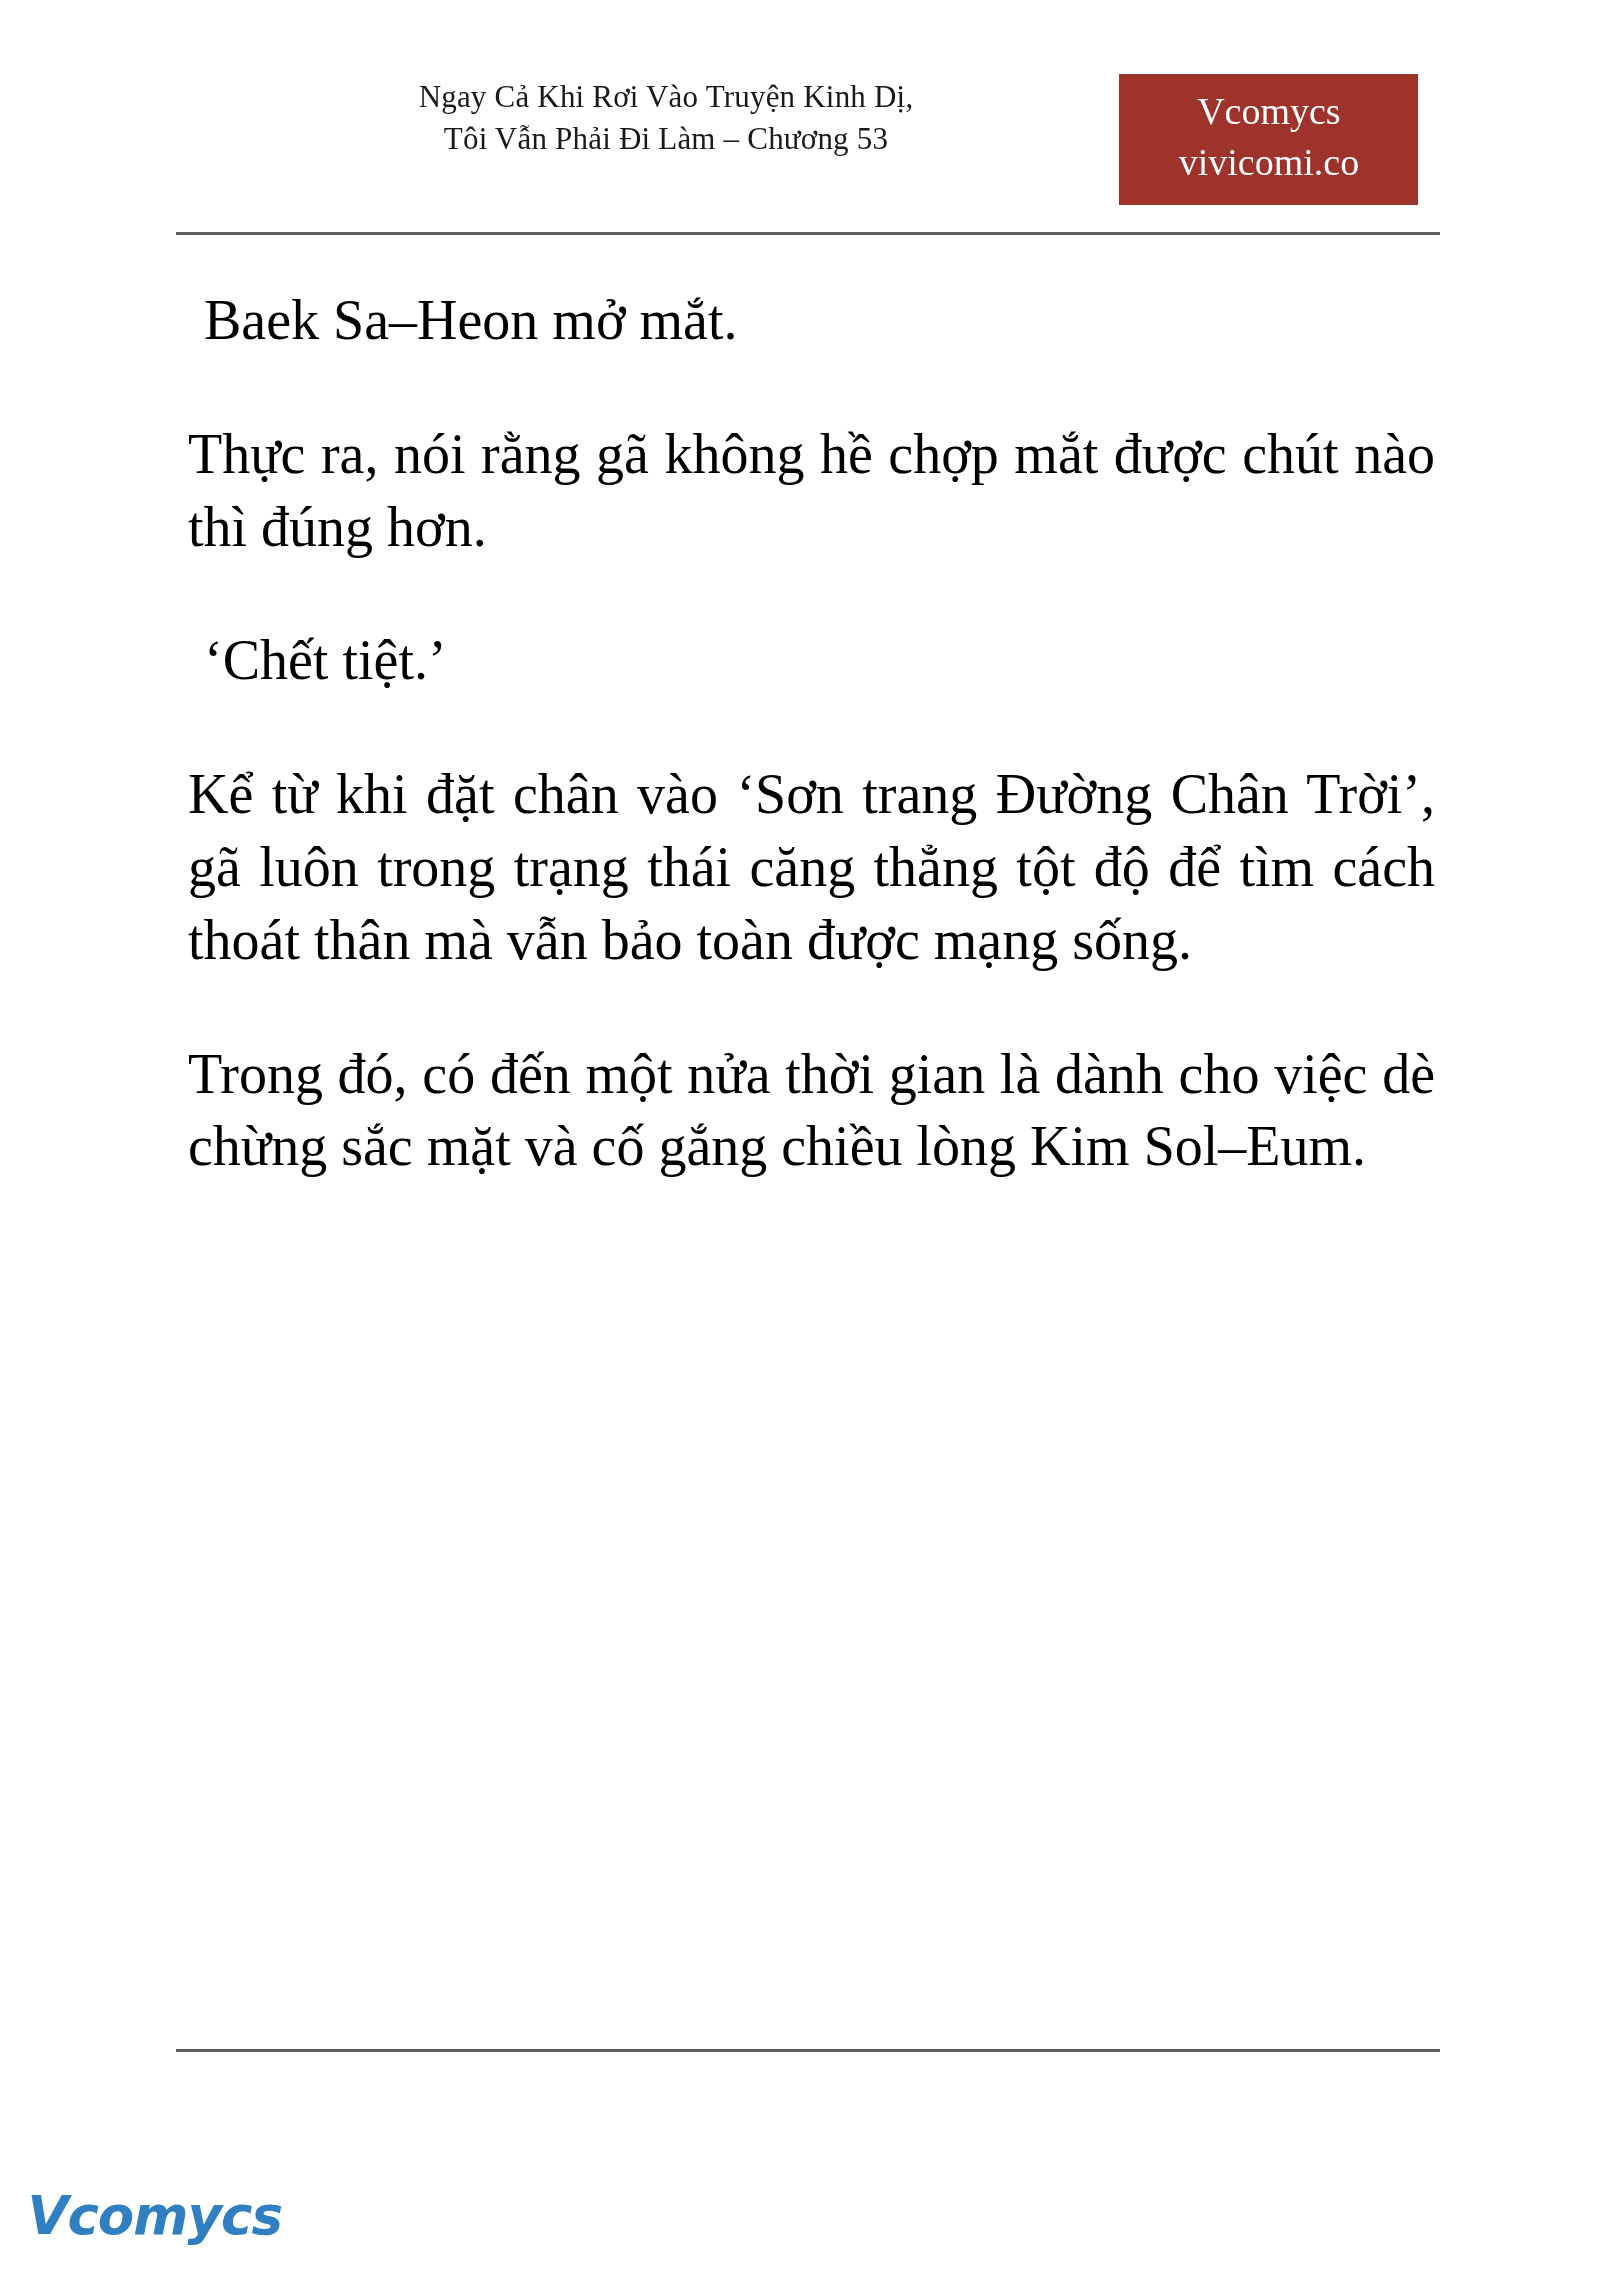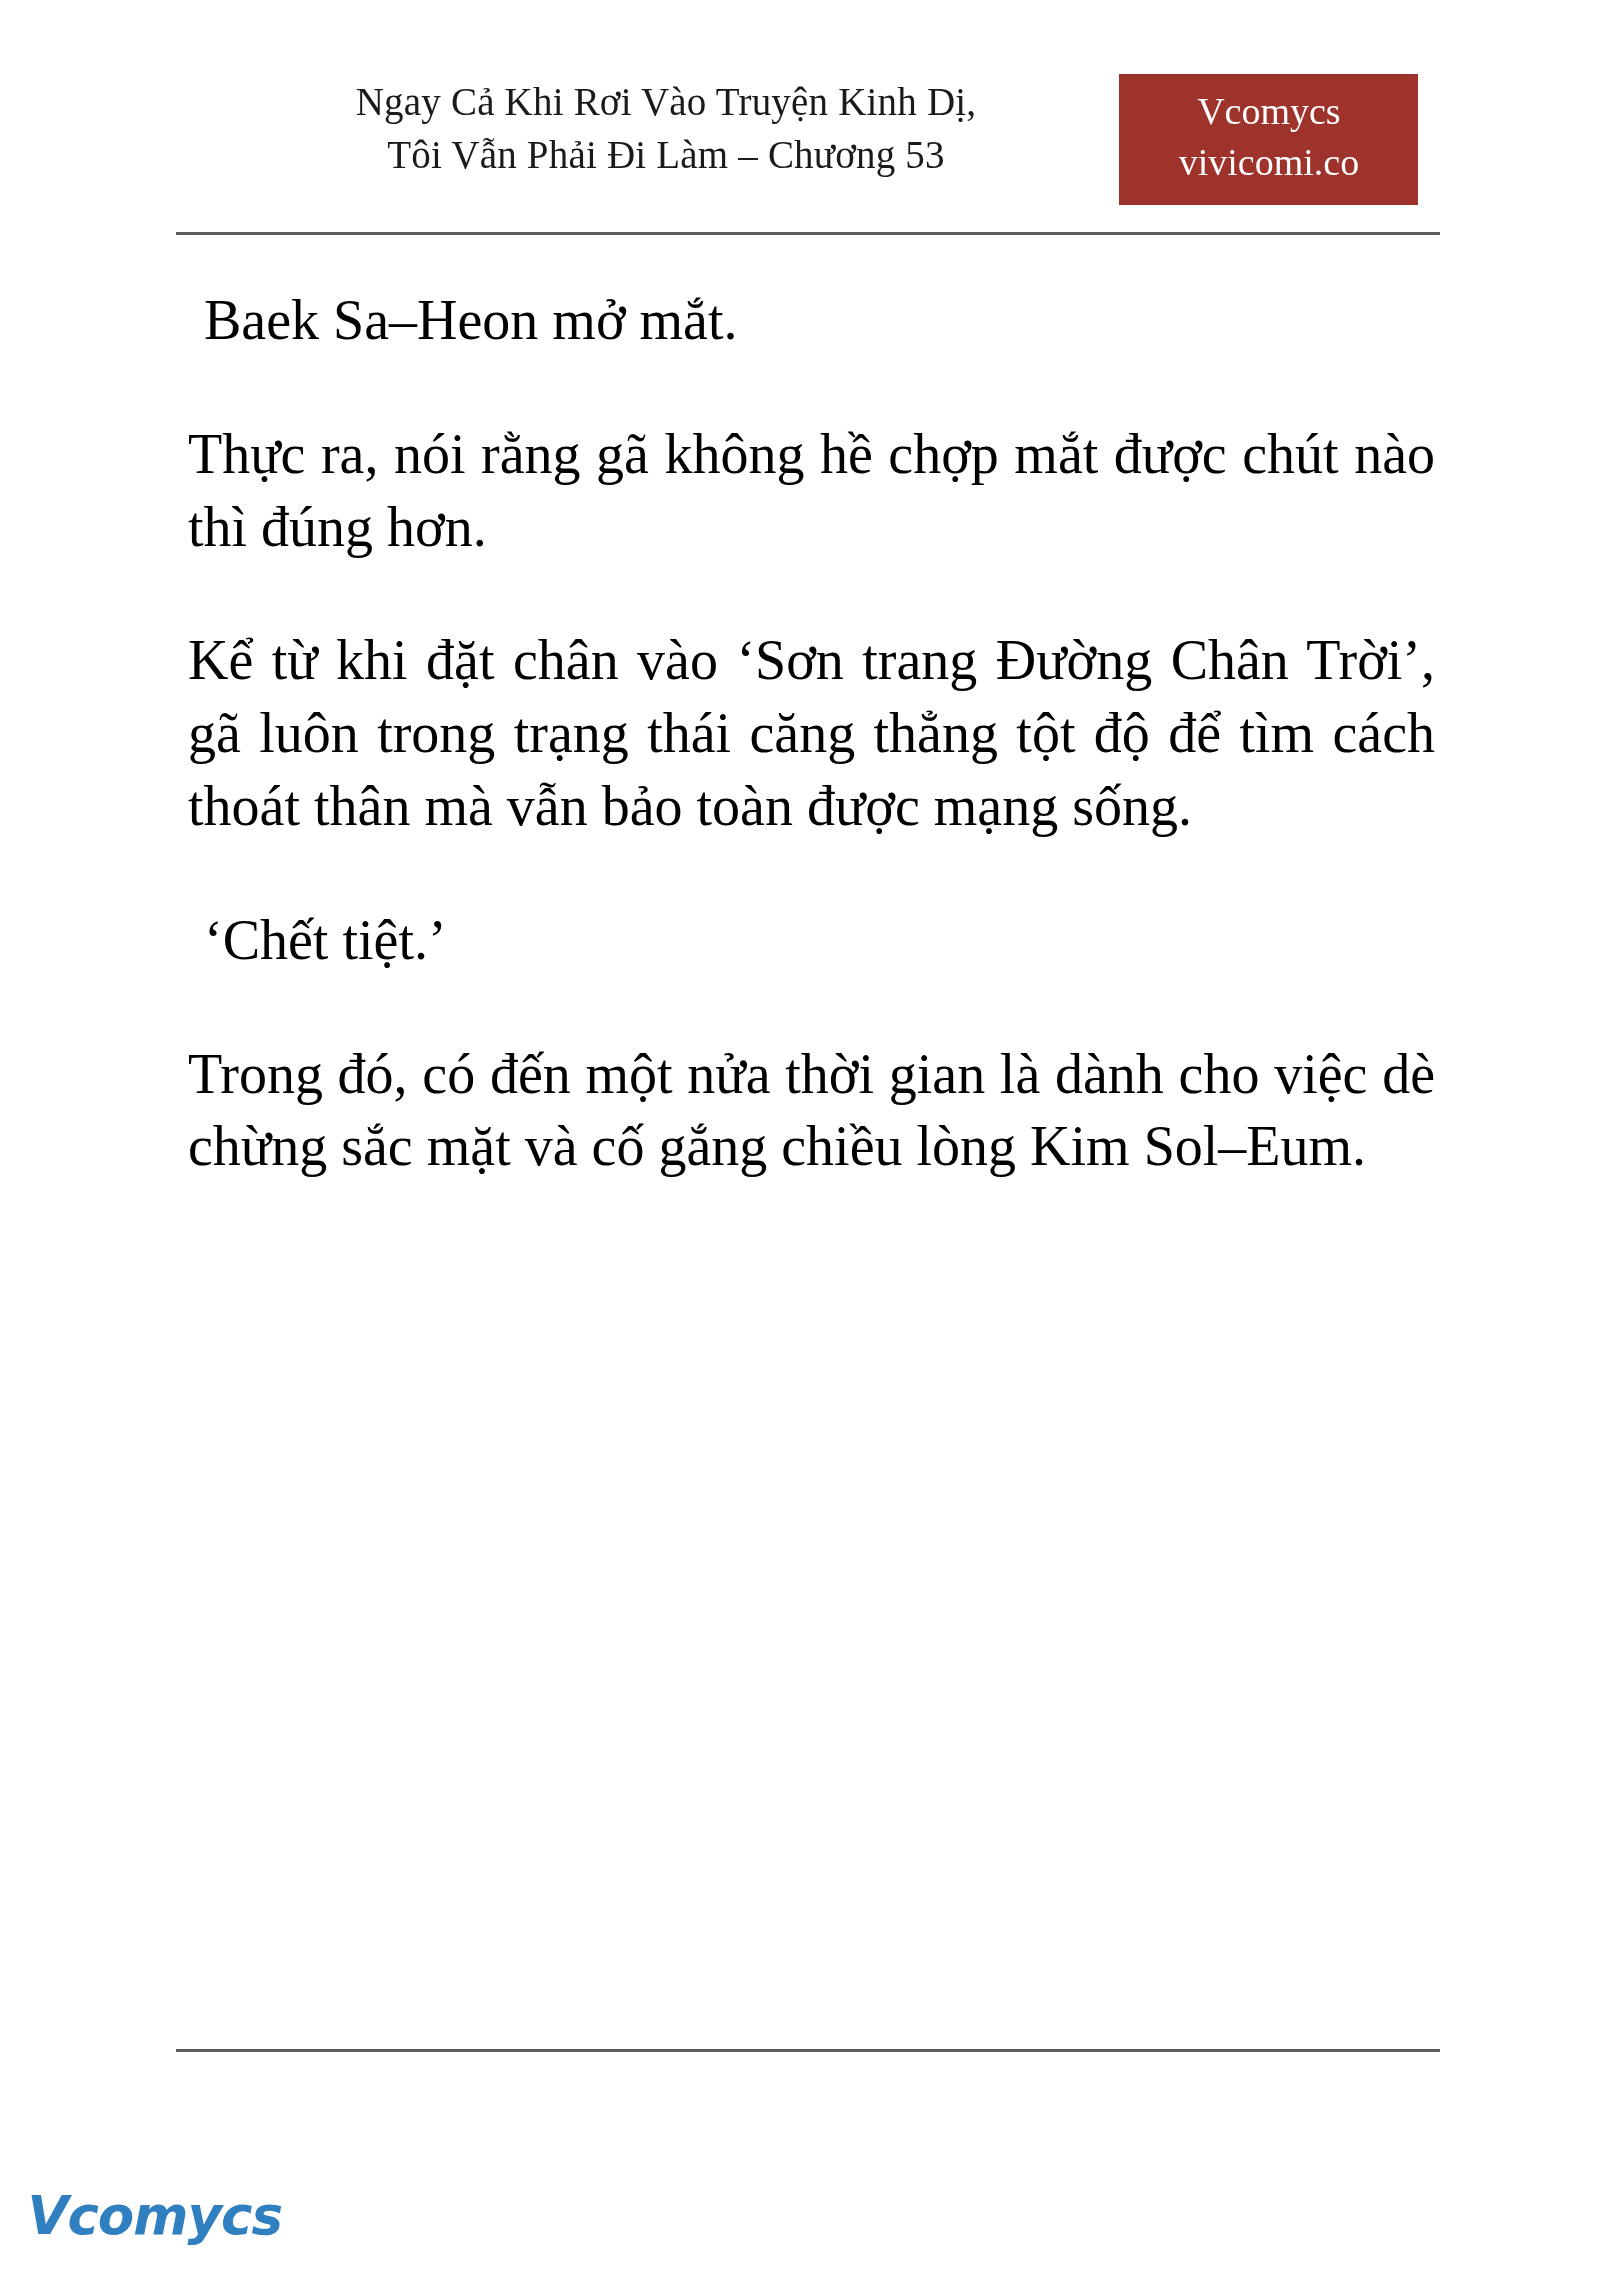--- a/index.html
+++ b/index.html
@@ -32,21 +32,21 @@
     top: 76px;
     width: 1264px;
     height: 142px;
   }
   .header-title {
     position: absolute;
     left: 0;
     top: 0;
     width: 980px;
     text-align: center;
-    font-size: 39px;
+    font-size: 31px;
     line-height: 1.35;
     color: #1a1a1a;
     letter-spacing: 0.2px;
   }
   .header-title .line {
     display: block;
     white-space: nowrap;
   }
   .header-badge {
     position: absolute;
@@ -181,22 +181,22 @@
     <div class="header-badge">
       <span class="line">Vcomycs</span>
       <span class="line">vivicomi.co</span>
     </div>
   </div>
   <div class="header-rule"></div>
 
   <div class="content">
     <p class="para noj">Baek Sa–Heon mở mắt.</p>
     <p class="para">Thực ra, nói rằng gã không hề chợp mắt được chút nào thì đúng hơn.</p>
+    <p class="para noj">‘Chết tiệt.’</p>
     <p class="para">Kể từ khi đặt chân vào ‘Sơn trang Đường Chân Trời’, gã luôn trong trạng thái căng thẳng tột độ để tìm cách thoát thân mà vẫn bảo toàn được mạng sống.</p>
-    <p class="para noj">‘Chết tiệt.’</p>
     <p class="para">Trong đó, có đến một nửa thời gian là dành cho việc dè chừng sắc mặt và cố gắng chiều lòng Kim Sol–Eum.</p>
   </div>
 
   <div class="footer-rule"></div>
 
   <div class="watermark">
     <div class="wm-text">Vcomycs</div>
   </div>
 
 </div>

